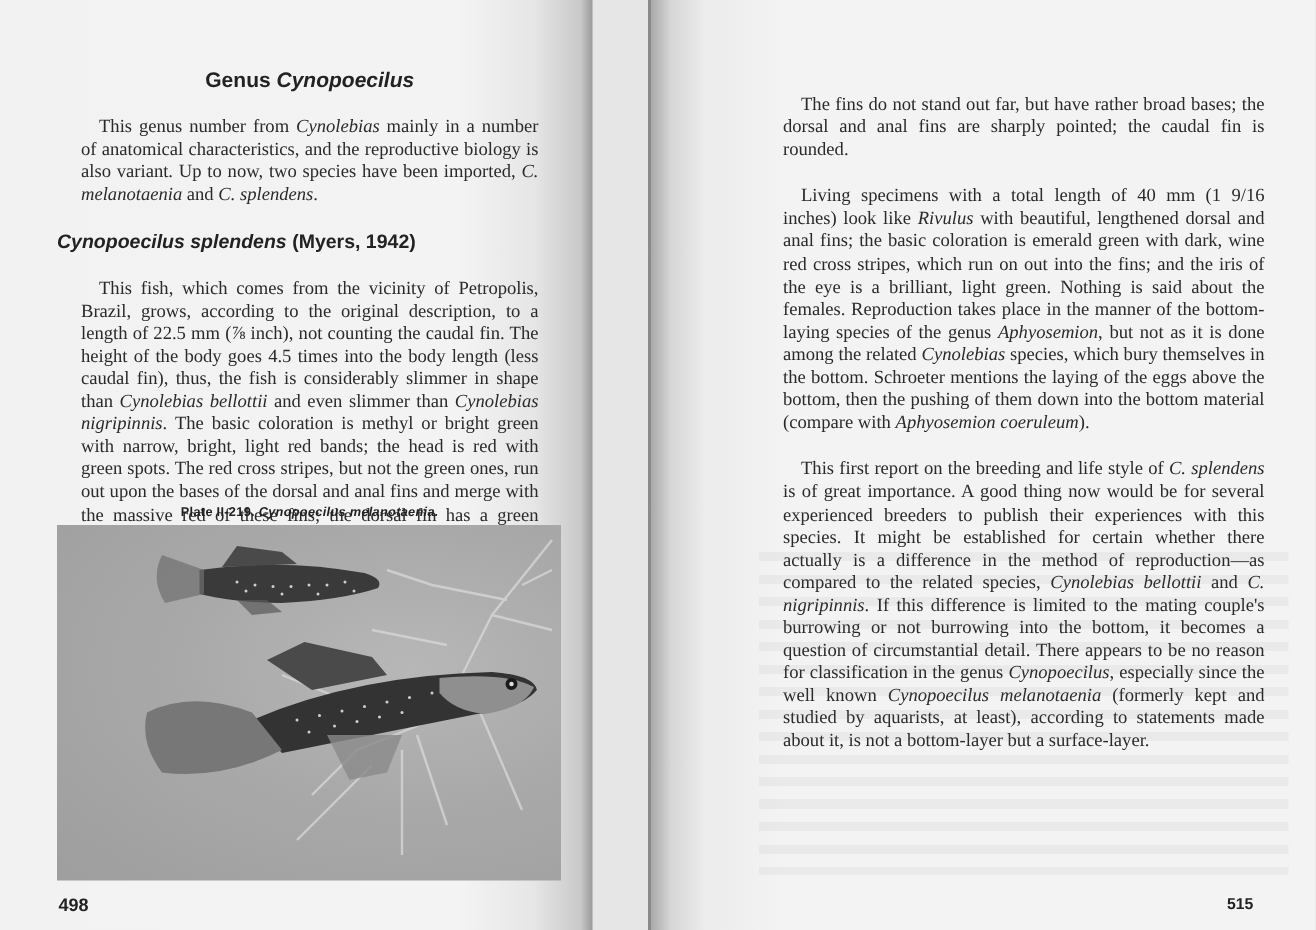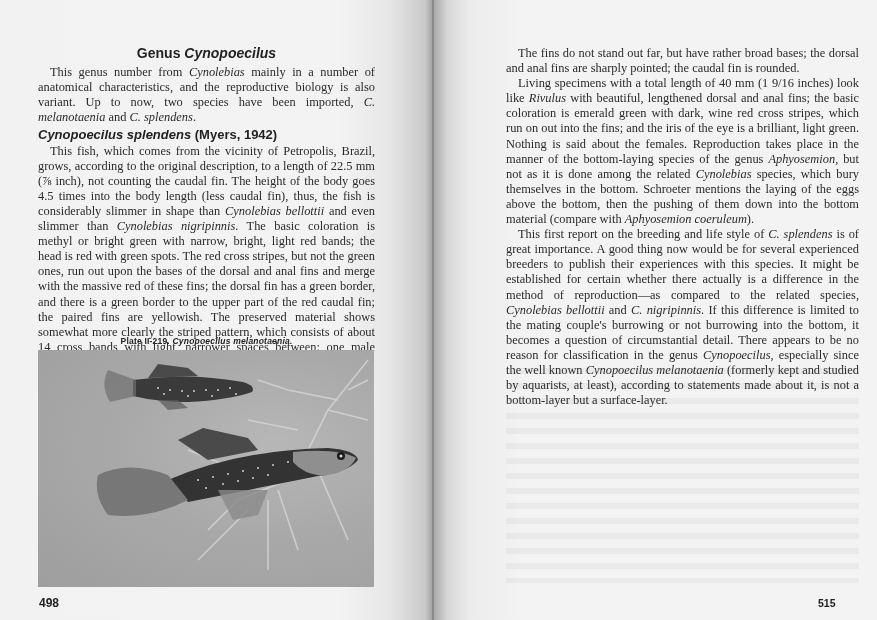--- a/index.html
+++ b/index.html
@@ -8,42 +8,42 @@
       background: #e6e6e6;
       position: relative;
       font-family: "Liberation Serif", "DejaVu Serif", serif;
       color: #2a2a2a;
     }
     .spread { position: absolute; inset: 0; }
     .page {
       position: absolute; top: 0; height: 620px; overflow: hidden;
     }
     .page-left {
-      left: 0; width: 434px;
+      left: 0; width: 395px;
       background: linear-gradient(to right, #f2f2f2 0%, #f3f3f3 78%, #e6e6e6 90%, #c9c9c9 98%, #9a9a9a 100%);
       text-decoration: underline;
     }
     .page-right {
       left: 434px; width: 443px;
       background: linear-gradient(to right, #a9a9a9 0%, #d6d6d6 3%, #ececec 8%, #f3f3f3 20%, #f3f3f3 100%);
     }
     .gutter {
       position: absolute; left: 432px; top: 0; width: 3px; height: 620px;
       background: #8a8a8a;
     }
     .text-col { position: absolute; font-size: 12.4px; line-height: 15.1px; text-align: justify; }
     .left-col { left: 38px; top: 46px; width: 337px; }
     .right-col { left: 506px; top: 46px; width: 353px; }
     .heading {
       font-family: "Liberation Sans", "DejaVu Sans", sans-serif;
       font-weight: bold; font-size: 14px; text-align: center;
       margin: 0 0 4px 0; color: #222;
     }
     .heading i { font-style: italic; }
-    p { margin: 0; text-indent: 12px; }
+    p { margin: 16px; text-indent: 12px; }
     .subhead {
       font-family: "Liberation Sans", "DejaVu Sans", sans-serif;
       font-weight: bold; font-size: 13px; margin: 2px 0 1px 0; text-indent: 0; color: #222;
     }
     .subhead i { font-style: italic; }
     .plate-caption {
       position: absolute; left: 38px; top: 336px; width: 337px; text-align: center;
       font-family: "Liberation Sans", "DejaVu Sans", sans-serif;
       font-size: 8.5px; font-weight: bold; color: #222; letter-spacing: 0.2px;
     }

